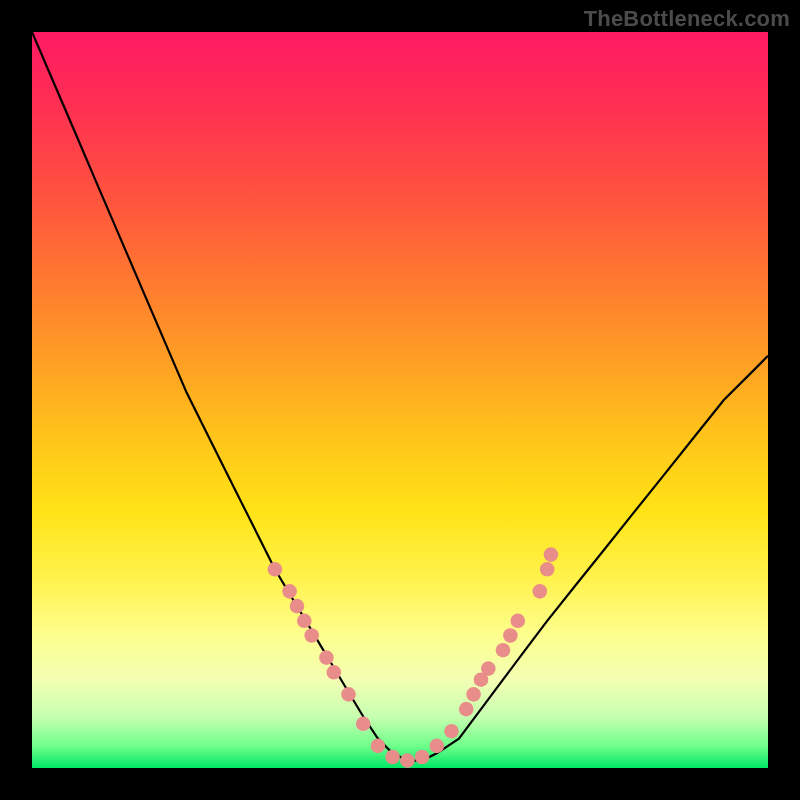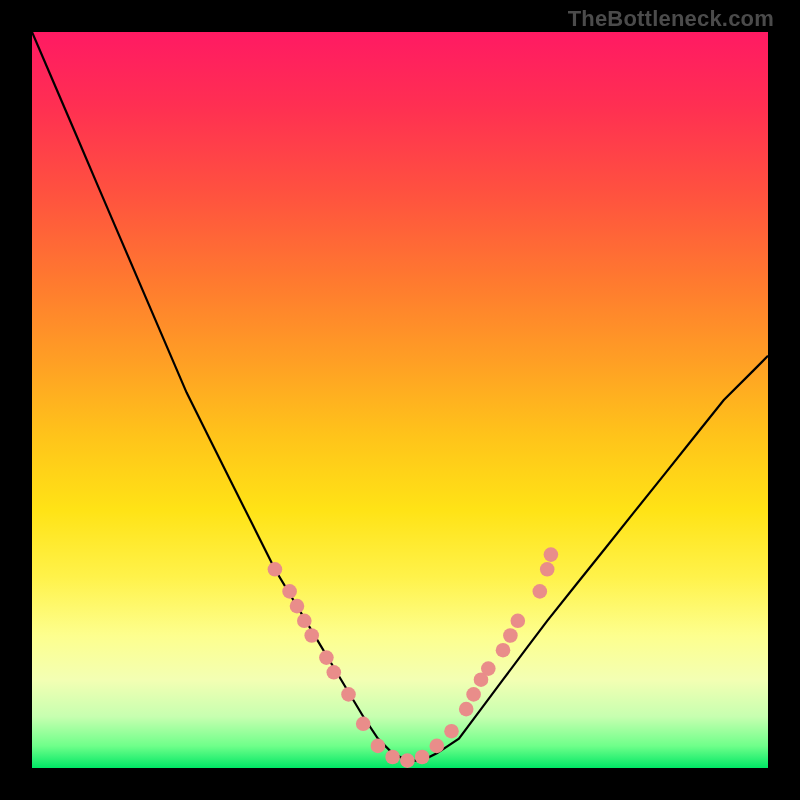--- a/index.html
+++ b/index.html
@@ -41,21 +41,21 @@
       #fdff8e 82%,
       #f3ffb3 88%,
       #c7ffb0 93%,
       #6fff8a 97%,
       #00e765 100%
     );
   }
   .watermark {
     position: absolute;
     top: 6px;
-    right: 26px;
+    right: 10px;
     color: #4b4b4b;
     font-size: 22px;
     font-weight: 600;
     letter-spacing: 0.2px;
     user-select: none;
   }
   svg.curve {
     position: absolute;
     inset: 0;
   }

